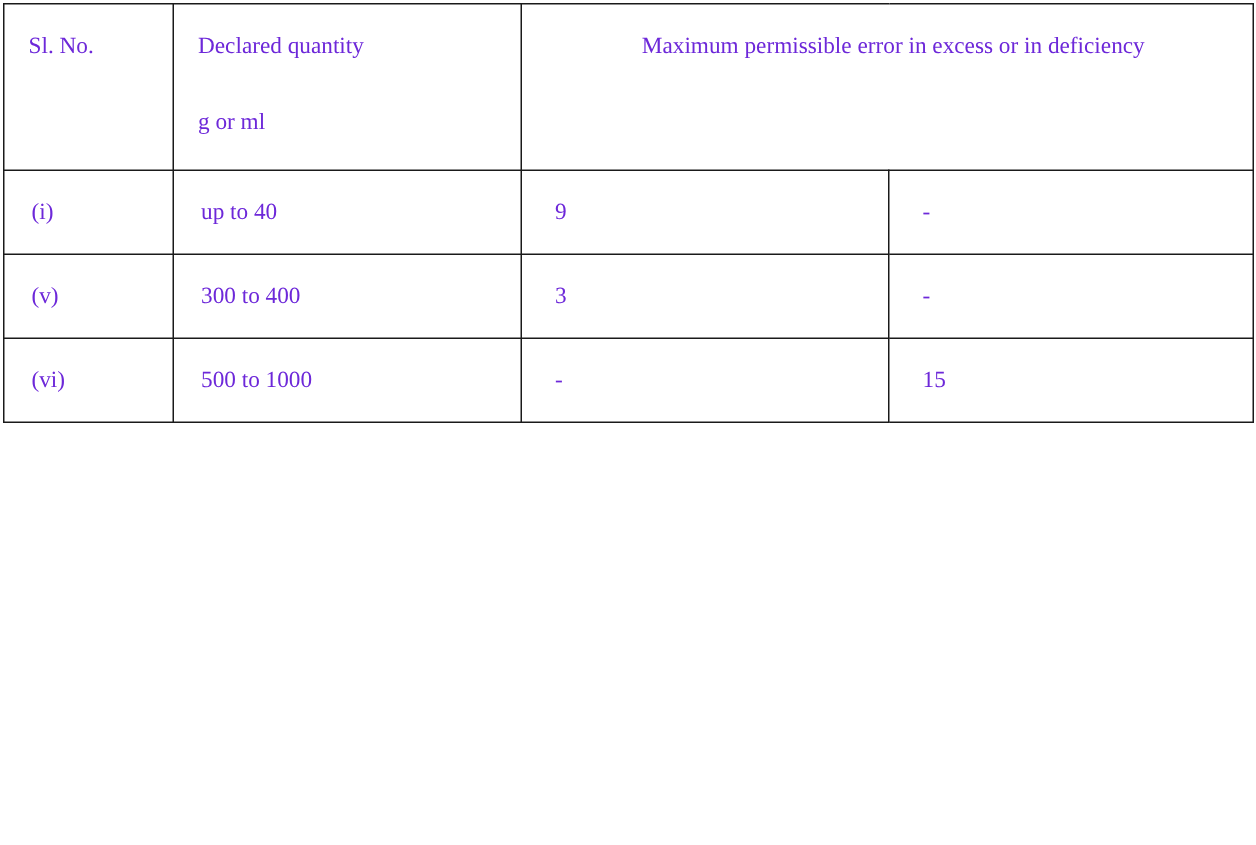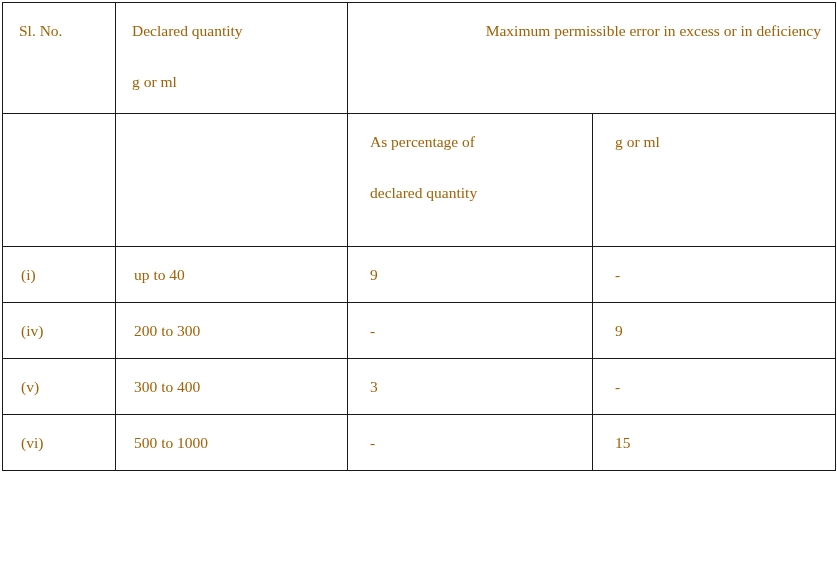--- a/index.html
+++ b/index.html
@@ -25,32 +25,32 @@
     width: 833px;
     margin: 2px 0 0 2px;
     table-layout: fixed;
   }
   table.spec-table td {
     border: 1px solid #1a1a1a;
     vertical-align: top;
     padding: 12px 14px 12px 16px;
     font-size: 15.5px;
     line-height: 2.0;
-    color: #a16207;
+    color: #6d28d9;
   }
   .col-sl { width: 113px; }
   .col-decl { width: 232px; }
   .col-pct { width: 245px; }
   .col-gml { width: 243px; }
 
   .header-row td { height: 86px; }
   .header-row td.sl-head,
   .header-row td.decl-head { vertical-align: top; }
   .header-row td.max-head {
-    text-align: right;
+    text-align: center;
     padding-left: 22px;
     vertical-align: top;
   }
   .subheader-row td { height: 108px; vertical-align: top; }
   .subheader-row td.pct-head { padding-left: 22px; }
   .subheader-row td.gml-head { padding-left: 22px; }
 
   .data-row td { height: 30px; padding-top: 11px; padding-bottom: 11px; line-height: 1.2; }
   .data-row td.sl-cell { padding-left: 18px; }
   .data-row td.decl-cell { padding-left: 18px; }
@@ -73,41 +73,26 @@
     </colgroup>
     <tbody>
       <tr class="header-row">
         <td class="sl-head">Sl. No.</td>
         <td class="decl-head">
           <span>Declared quantity</span>
           <span class="line2">g or ml</span>
         </td>
         <td class="max-head" colspan="2">Maximum permissible error in excess or in deficiency</td>
       </tr>
-      <tr class="subheader-row">
-        <td class="empty-cell"></td>
-        <td class="empty-cell"></td>
-        <td class="pct-head">
-          <span>As percentage of</span>
-          <span class="line2">declared quantity</span>
-        </td>
-        <td class="gml-head">g or ml</td>
-      </tr>
 
       <tr class="data-row">
         <td class="sl-cell">(i)</td>
         <td class="decl-cell">up to 40</td>
         <td class="pct-cell">9</td>
         <td class="gml-cell">-</td>
-      </tr>
-      <tr class="data-row">
-        <td class="sl-cell">(iv)</td>
-        <td class="decl-cell">200 to 300</td>
-        <td class="pct-cell">-</td>
-        <td class="gml-cell">9</td>
       </tr>
       <tr class="data-row">
         <td class="sl-cell">(v)</td>
         <td class="decl-cell">300 to 400</td>
         <td class="pct-cell">3</td>
         <td class="gml-cell">-</td>
       </tr>
       <tr class="data-row">
         <td class="sl-cell">(vi)</td>
         <td class="decl-cell">500 to 1000</td>

